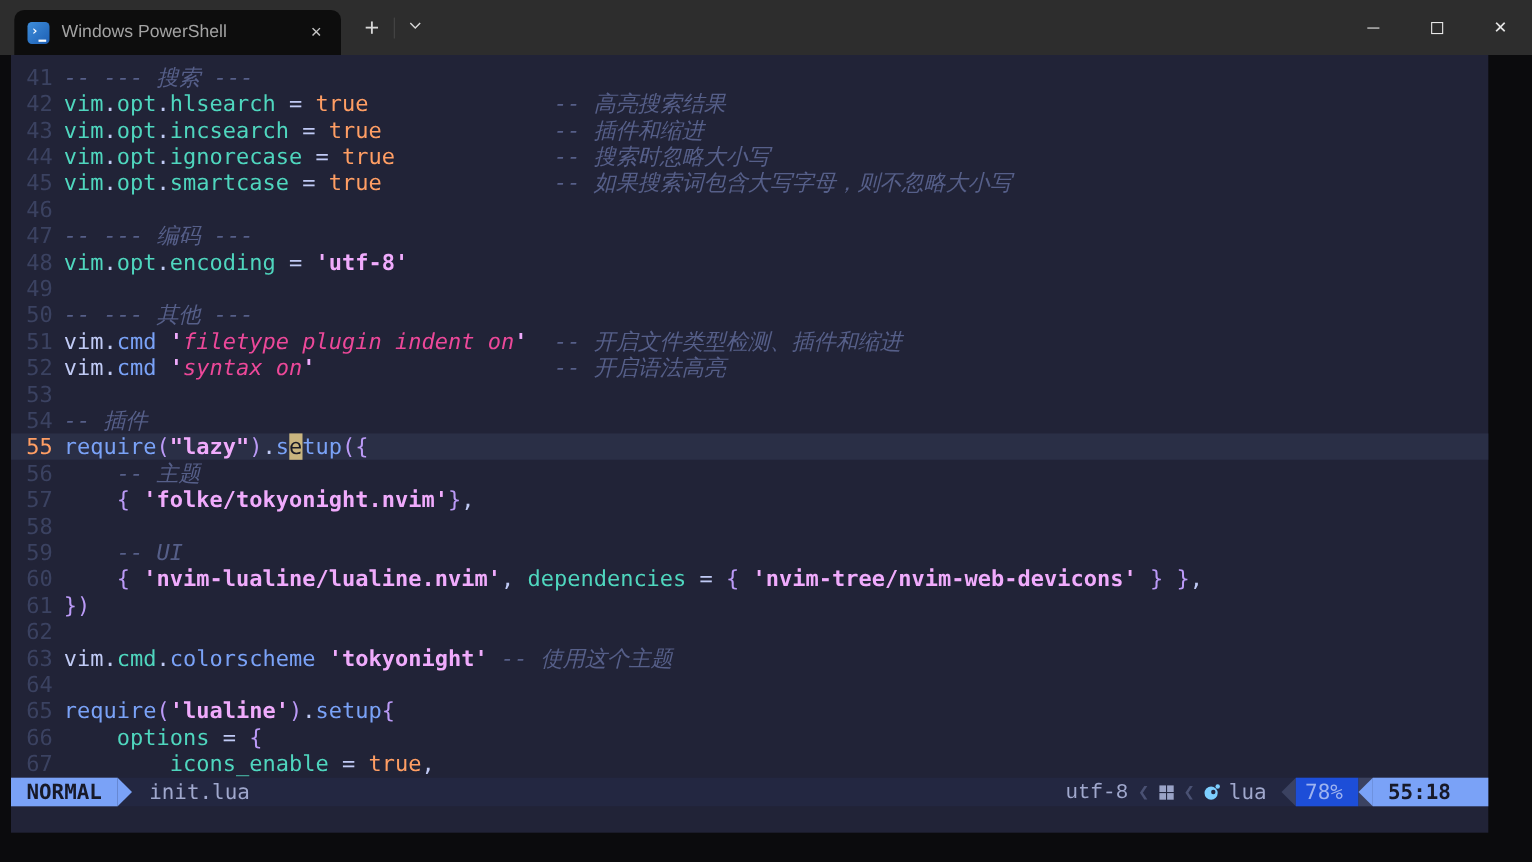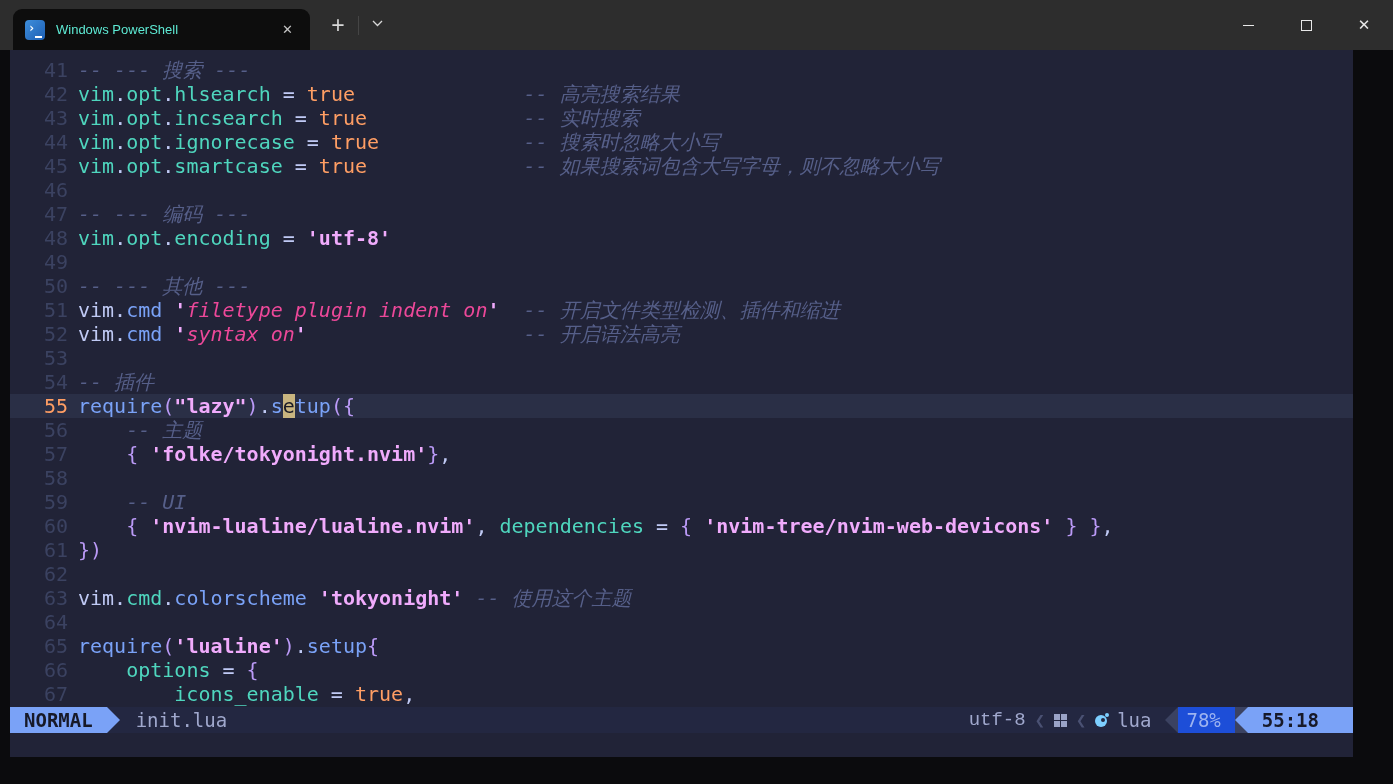--- a/index.html
+++ b/index.html
@@ -9,38 +9,38 @@
 
   
   .titlebar { position:absolute; left:0; top:0; width:1393px; height:50px; background:#2d2d2d; }
   .tab { position:absolute; left:13px; top:9px; width:297px; height:41px; background:#0d0d0d;
          border-radius:9px 9px 0 0; display:flex; align-items:center; padding:0 12px; }
   .ps-icon { width:20px; height:20px; border-radius:4px; margin-right:11px; flex:none;
              background:linear-gradient(135deg,#3e8edb 0%,#1d5fb4 100%); position:relative; }
   .ps-icon .gt { position:absolute; left:3px; top:1px; color:#fff; font-size:12px; font-weight:bold;
                  font-family:"DejaVu Sans Mono",monospace; }
   .ps-icon .us { position:absolute; right:3px; bottom:2px; width:7px; height:2px; background:#fff; }
-  .tab-title { color:#5eead4; font-size:13px; flex:1; white-space:nowrap; overflow:hidden; }
+  .tab-title { color:#a3a3a3; font-size:16px; flex:1; white-space:nowrap; overflow:hidden; }
   .tab-close { color:#c5c5c5; font-size:13px; margin-left:10px; padding:2px 5px; cursor:default; }
   .newtab-btn { position:absolute; left:325px; top:13px; width:26px; height:26px; color:#d8d8d8;
                 font-size:23px; font-weight:300; text-align:center; line-height:24px; }
   .tab-divider { position:absolute; left:358px; top:16px; width:1px; height:19px; background:#454545; }
   .dropdown-btn { position:absolute; left:366px; top:14px; width:22px; height:22px; }
   .dropdown-btn svg { display:block; margin:6px auto 0; }
   .win-controls { position:absolute; right:0; top:0; height:50px; display:flex; }
   .win-btn { width:58px; height:50px; display:flex; align-items:center; justify-content:center; }
   .glyph-min { width:11px; height:1px; background:#e8e8e8; }
   .glyph-max { width:11px; height:11px; border:1px solid #e8e8e8; }
   .glyph-close { color:#e8e8e8; font-size:15px; font-family:"DejaVu Sans",sans-serif; }
 
   
   .content { position:absolute; left:10px; top:50px; width:1343px; height:707px; background:#212337;
              font-family:"DejaVu Sans Mono",monospace; }
   .code-area { position:absolute; left:0; top:8px; width:100%; }
-  .row { height:24px; line-height:24px; white-space:pre; font-size:20px; padding-left:20px; display:flex; }
+  .row { height:24px; line-height:24px; white-space:pre; font-size:20px; padding-left:0; display:flex; }
   .row.cur { background:#2a2f46; }
   .gut { display:inline-block; width:38px; text-align:right; color:#3b4261; flex:none; margin-right:10px; }
   .row.cur .gut { color:#ff9e64; }
   .code { white-space:pre; }
   .tk-fg     { color:#c0caf5; }
   .tk-teal   { color:#4fd6be; }
   .tk-blue   { color:#7aa2f7; }
   .tk-green  { color:#f0abfc;font-weight:bold; }
   .tk-orange { color:#ff9e64; }
   .tk-purple { color:#bb9af7; }
@@ -105,21 +105,21 @@
       <div class="win-btn">
           <span class="glyph-close">✕</span>
         </div>
     </div>
   </div>
 
   <div class="content">
     <div class="code-area">
         <div class="row"><span class="gut">41</span><span class="code"><span class="tk-cm">-- --- 搜索 ---</span></span></div>
         <div class="row"><span class="gut">42</span><span class="code"><span class="tk-teal">vim</span><span class="tk-fg">.</span><span class="tk-teal">opt</span><span class="tk-fg">.</span><span class="tk-teal">hlsearch</span><span class="tk-fg"> = </span><span class="tk-orange">true</span><span class="tk-fg">              </span><span class="tk-cm">-- 高亮搜索结果</span></span></div>
-        <div class="row"><span class="gut">43</span><span class="code"><span class="tk-teal">vim</span><span class="tk-fg">.</span><span class="tk-teal">opt</span><span class="tk-fg">.</span><span class="tk-teal">incsearch</span><span class="tk-fg"> = </span><span class="tk-orange">true</span><span class="tk-fg">             </span><span class="tk-cm">-- 实时搜索</span></span></div>
+        <div class="row"><span class="gut">43</span><span class="code"><span class="tk-teal">vim</span><span class="tk-fg">.</span><span class="tk-teal">opt</span><span class="tk-fg">.</span><span class="tk-teal">incsearch</span><span class="tk-fg"> = </span><span class="tk-orange">true</span><span class="tk-fg">             </span><span class="tk-cm">-- 插件和缩进</span></span></div>
         <div class="row"><span class="gut">44</span><span class="code"><span class="tk-teal">vim</span><span class="tk-fg">.</span><span class="tk-teal">opt</span><span class="tk-fg">.</span><span class="tk-teal">ignorecase</span><span class="tk-fg"> = </span><span class="tk-orange">true</span><span class="tk-fg">            </span><span class="tk-cm">-- 搜索时忽略大小写</span></span></div>
         <div class="row"><span class="gut">45</span><span class="code"><span class="tk-teal">vim</span><span class="tk-fg">.</span><span class="tk-teal">opt</span><span class="tk-fg">.</span><span class="tk-teal">smartcase</span><span class="tk-fg"> = </span><span class="tk-orange">true</span><span class="tk-fg">             </span><span class="tk-cm">-- 如果搜索词包含大写字母，则不忽略大小写</span></span></div>
         <div class="row"><span class="gut">46</span><span class="code"></span></div>
         <div class="row"><span class="gut">47</span><span class="code"><span class="tk-cm">-- --- 编码 ---</span></span></div>
         <div class="row"><span class="gut">48</span><span class="code"><span class="tk-teal">vim</span><span class="tk-fg">.</span><span class="tk-teal">opt</span><span class="tk-fg">.</span><span class="tk-teal">encoding</span><span class="tk-fg"> = </span><span class="tk-green">'utf-8'</span></span></div>
         <div class="row"><span class="gut">49</span><span class="code"></span></div>
         <div class="row"><span class="gut">50</span><span class="code"><span class="tk-cm">-- --- 其他 ---</span></span></div>
         <div class="row"><span class="gut">51</span><span class="code"><span class="tk-fg">vim.</span><span class="tk-blue">cmd</span><span class="tk-fg"> </span><span class="tk-green">'</span><span class="tk-pink">filetype plugin indent on</span><span class="tk-green">'</span><span class="tk-fg">  </span><span class="tk-cm">-- 开启文件类型检测、插件和缩进</span></span></div>
         <div class="row"><span class="gut">52</span><span class="code"><span class="tk-fg">vim.</span><span class="tk-blue">cmd</span><span class="tk-fg"> </span><span class="tk-green">'</span><span class="tk-pink">syntax on</span><span class="tk-green">'</span><span class="tk-fg">                  </span><span class="tk-cm">-- 开启语法高亮</span></span></div>
         <div class="row"><span class="gut">53</span><span class="code"></span></div>

